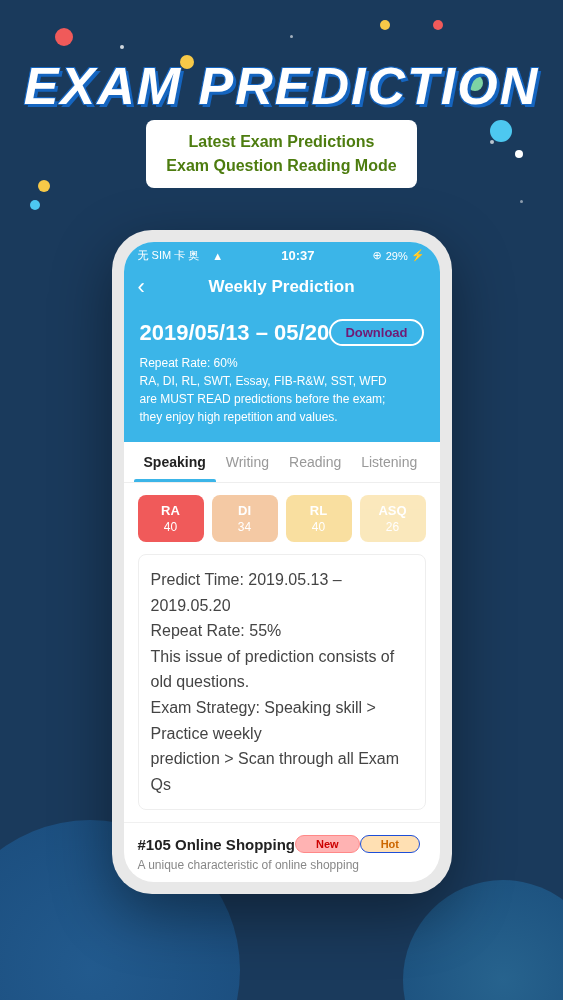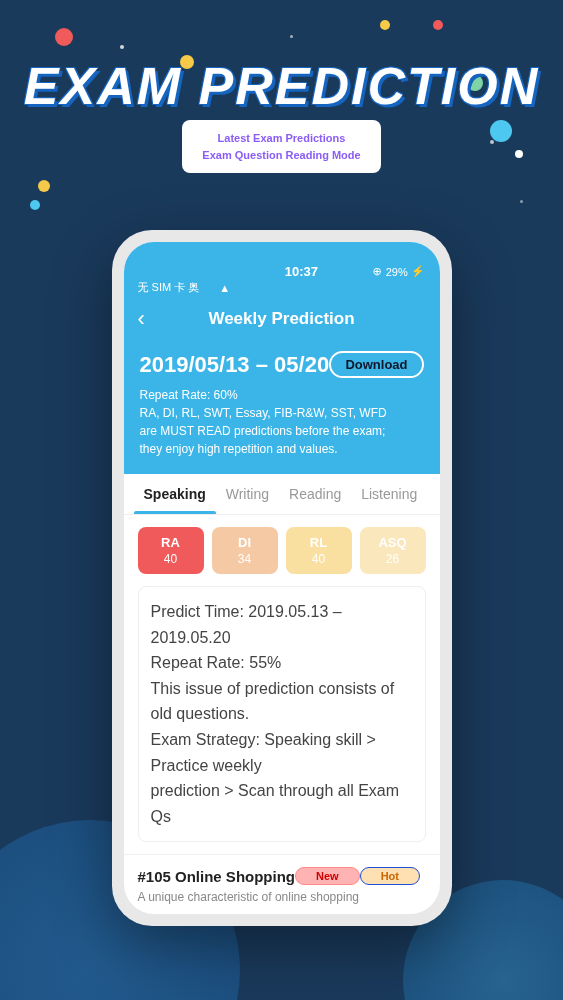--- a/index.html
+++ b/index.html
@@ -49,23 +49,23 @@
 
     .subtitle-box {
       background: white;
       border-radius: 8px;
       padding: 10px 20px;
       margin-top: 8px;
       text-align: center;
     }
 
     .subtitle-line {
-      font-size: 11px;
+      font-size: 16px;
       font-weight: 700;
-      color: #8b5cf6;
+      color: #4d7c0f;
       line-height: 1.5;
     }
 
     
     .phone-wrapper {
       position: absolute;
       top: 230px;
       left: 50%;
       transform: translateX(-50%);
       width: 340px;
@@ -89,21 +89,21 @@
     .status-bar {
       background: #3bb5e8;
       display: flex;
       justify-content: space-between;
       align-items: center;
       padding: 6px 14px;
       font-size: 11px;
       color: white;
     }
 
-    .status-left { display: flex; align-items: center; gap: 20px; margin-top: 32px; }
+    .status-left { display: flex; align-items: center; gap: 13px; }
     .status-center { font-size: 13px; font-weight: 600; }
     .status-right { display: flex; align-items: center; gap: 4px; font-size: 11px; }
 
     
     .app-header {
       background: #3bb5e8;
       display: flex;
       align-items: center;
       justify-content: center;
       padding: 8px 16px 12px;
@@ -140,21 +140,21 @@
     .date-text {
       font-size: 22px;
       font-weight: 800;
       color: white;
     }
 
     .download-btn {
       background: transparent;
       border: 2px solid white;
       border-radius: 20px;
-      color: #0f172a;
+      color: #701a75;
       font-size: 13px;
       font-weight: 600;
       padding: 4px 14px;
       cursor: pointer;
     }
 
     .info-text {
       color: white;
       font-size: 12px;
       line-height: 1.5;

